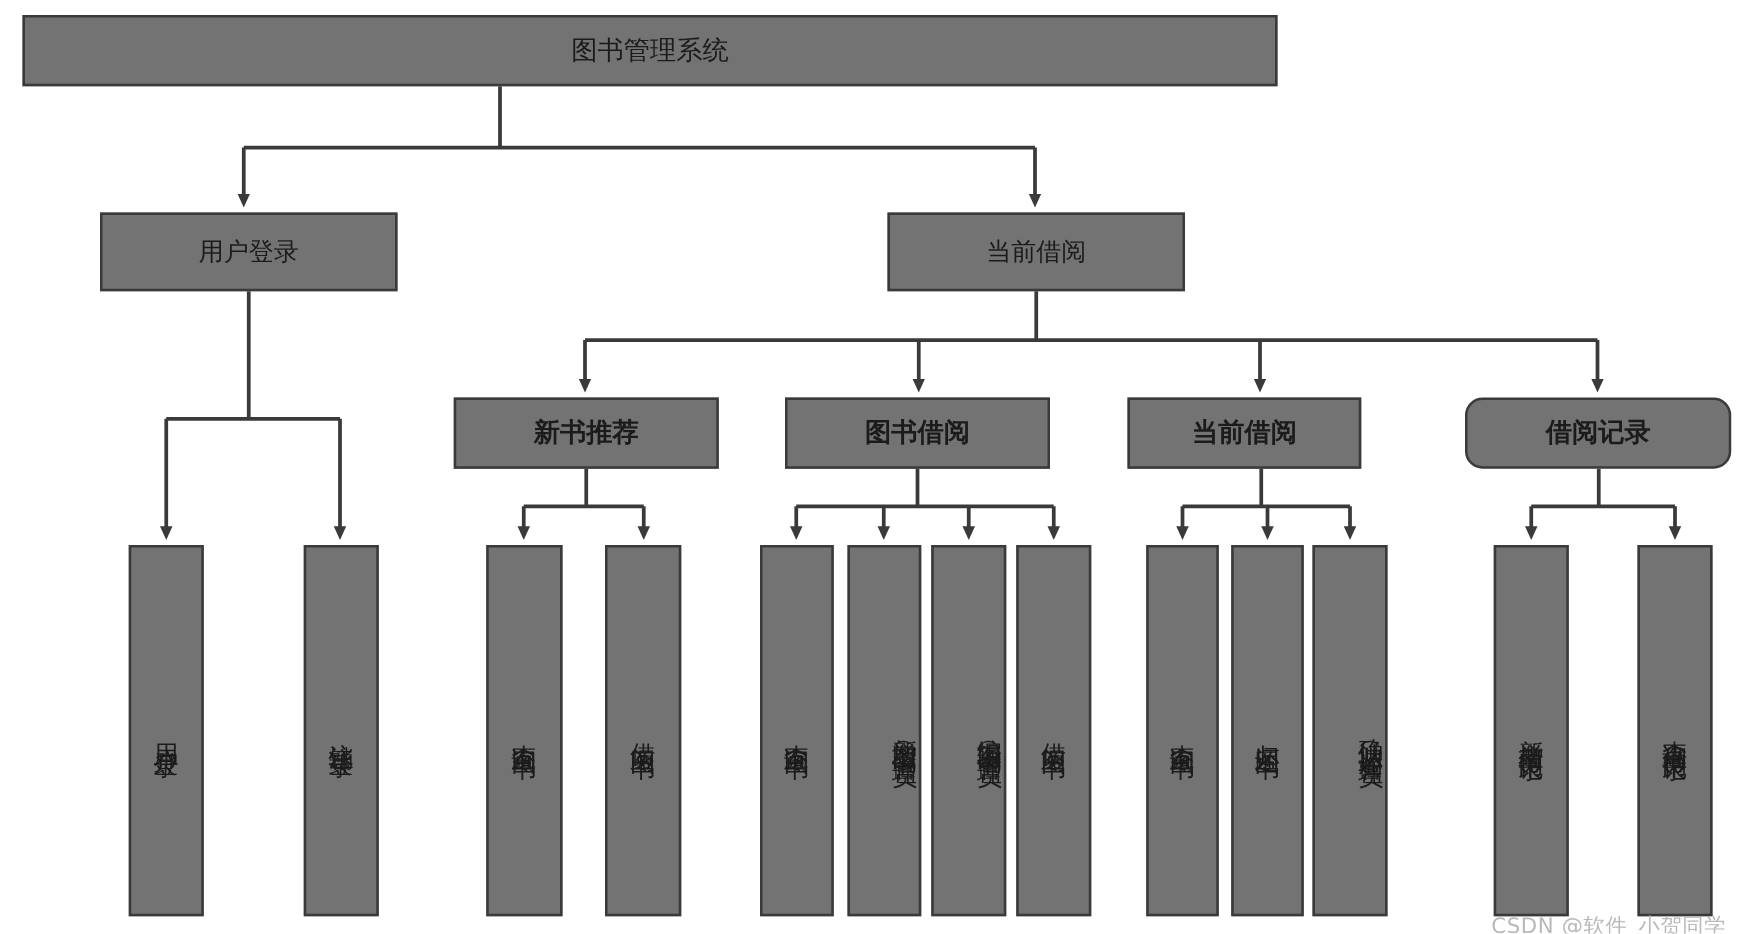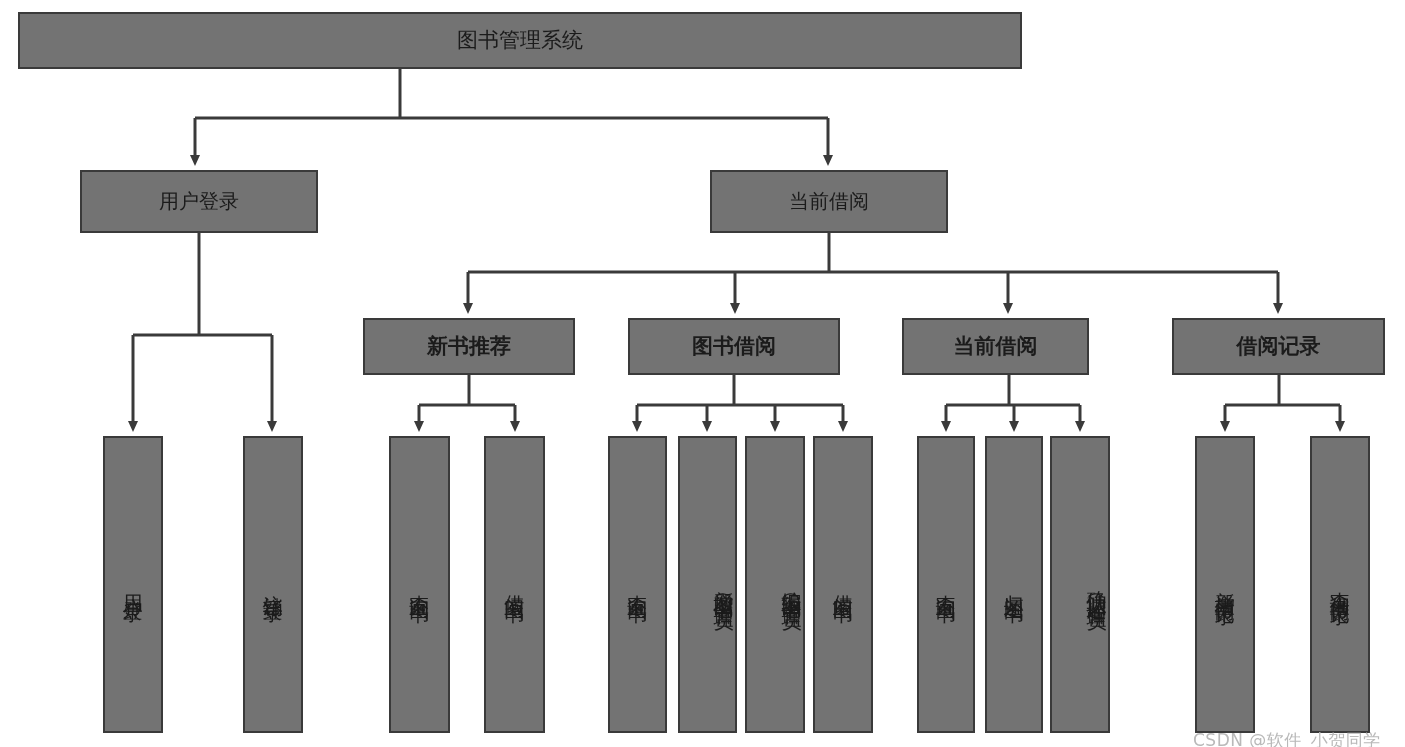--- a/index.html
+++ b/index.html
@@ -131,21 +131,21 @@
 
   <div class="node lvl3" style="left:363px; top:318px; width:212px; height:57px;">
     <span class="label">新书推荐</span>
   </div>
   <div class="node lvl3" style="left:628px; top:318px; width:212px; height:57px;">
     <span class="label">图书借阅</span>
   </div>
   <div class="node lvl3" style="left:902px; top:318px; width:187px; height:57px;">
     <span class="label">当前借阅</span>
   </div>
-  <div class="node lvl3" style="left:1172px; top:318px; width:213px; height:57px;">
+  <div class="node lvl3" style="left:1172px; top:318px; width:213px; height:57px;border-radius:14px;">
     <span class="label">借阅记录</span>
   </div>
 
   <div class="node leaf centered" style="left:103px; top:436px; width:60px; height:297px;">
     <span class="label">用户登录</span>
   </div>
   <div class="node leaf centered" style="left:243px; top:436px; width:60px; height:297px;">
     <span class="label">注销登录</span>
   </div>
 

